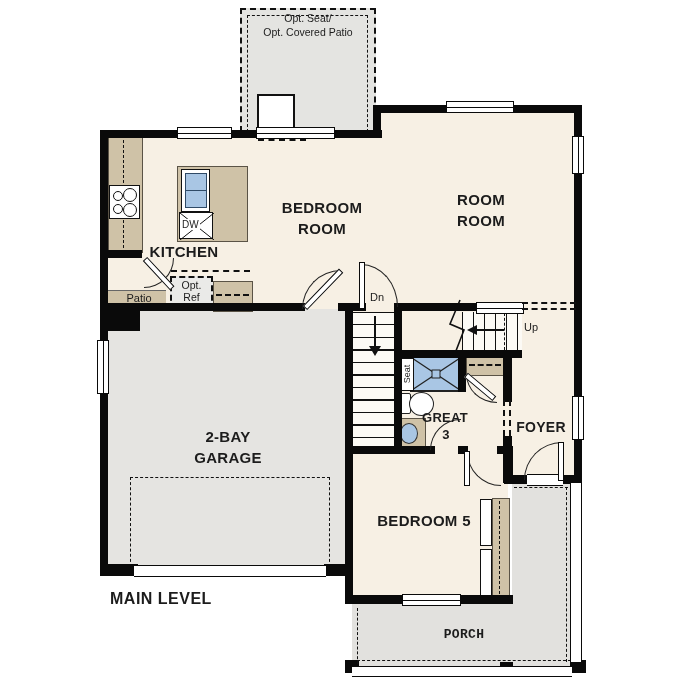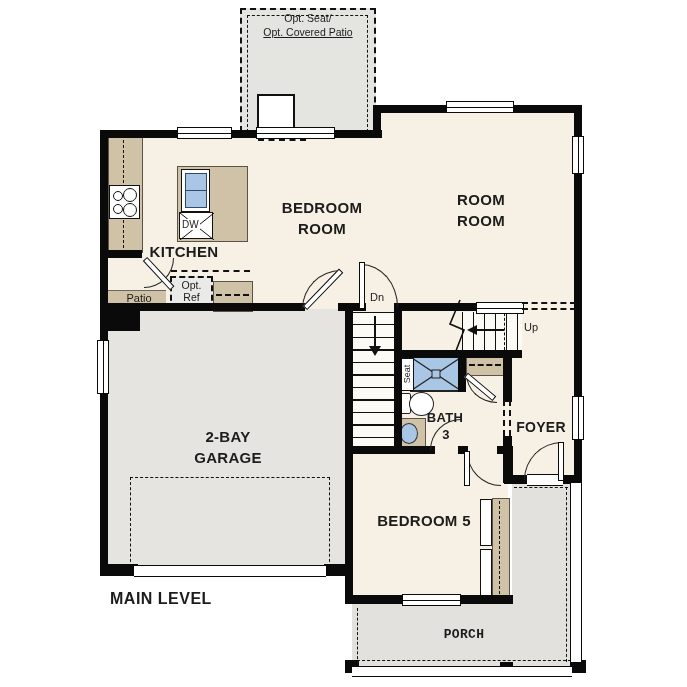--- a/index.html
+++ b/index.html
@@ -193,31 +193,31 @@
   <div class="dash-h" style="left:522px;top:302px;width:54px;"></div>
   <div class="dash-h" style="left:522px;top:308px;width:54px;"></div>
   <div class="dash-v" style="left:503px;top:400px;height:36px;"></div>
   <div class="dash-v" style="left:509px;top:400px;height:36px;"></div>
   <div class="dash-v" style="left:357px;top:608px;height:56px;border-left-width:1.5px;"></div>
   <div class="dash-h" style="left:357px;top:660px;width:214px;border-top-width:1.5px;"></div>
   <div class="dash-v" style="left:566px;top:487px;height:175px;border-left-width:1.5px;"></div>
   <div class="dash-h" style="left:514px;top:487px;width:54px;border-top-width:1.5px;"></div>
 
   <div class="lbl lbl-sm" style="left:308px;top:12px;font-size:10.5px;">Opt. Seat/</div>
-  <div class="lbl lbl-sm" style="left:308px;top:26px;font-size:10.5px;text-decoration:underline;">Opt. Covered Patio</div>
+  <div class="lbl lbl-sm" style="left:308px;top:26px;font-size:10.5px;">Opt. Covered Patio</div>
 
   <div class="lbl" style="left:184px;top:243px;">KITCHEN</div>
   <div class="lbl" style="left:322px;top:199px;">BEDROOM</div>
   <div class="lbl" style="left:322px;top:220px;">ROOM</div>
   <div class="lbl" style="left:481px;top:191px;">ROOM</div>
   <div class="lbl" style="left:481px;top:212px;">ROOM</div>
   <div class="lbl" style="left:228px;top:428px;">2-BAY</div>
   <div class="lbl" style="left:228px;top:449px;">GARAGE</div>
   <div class="lbl lbl-sm" style="left:139px;top:292px;">Patio</div>
-  <div class="lbl lbl-md" style="left:445px;top:410px;">BATH</div>
+  <div class="lbl lbl-md" style="left:445px;top:410px;">GREAT</div>
   <div class="lbl lbl-md" style="left:446px;top:427px;">3</div>
   <div class="lbl lbl-md" style="left:541px;top:419px;font-size:14px;">FOYER</div>
   <div class="lbl" style="left:424px;top:512px;">BEDROOM 5</div>
   <div class="lbl lbl-md" style="left:464px;top:627px;font-family:Liberation Mono, monospace;">PORCH</div>
   <div class="lbl lbl-sm" style="left:377px;top:291px;">Dn</div>
   <div class="lbl lbl-sm" style="left:531px;top:321px;">Up</div>
 
   <div class="lbl" style="left:110px;top:590px;transform:none;font-size:16px;letter-spacing:.5px;">MAIN LEVEL</div>
 </div>
 

